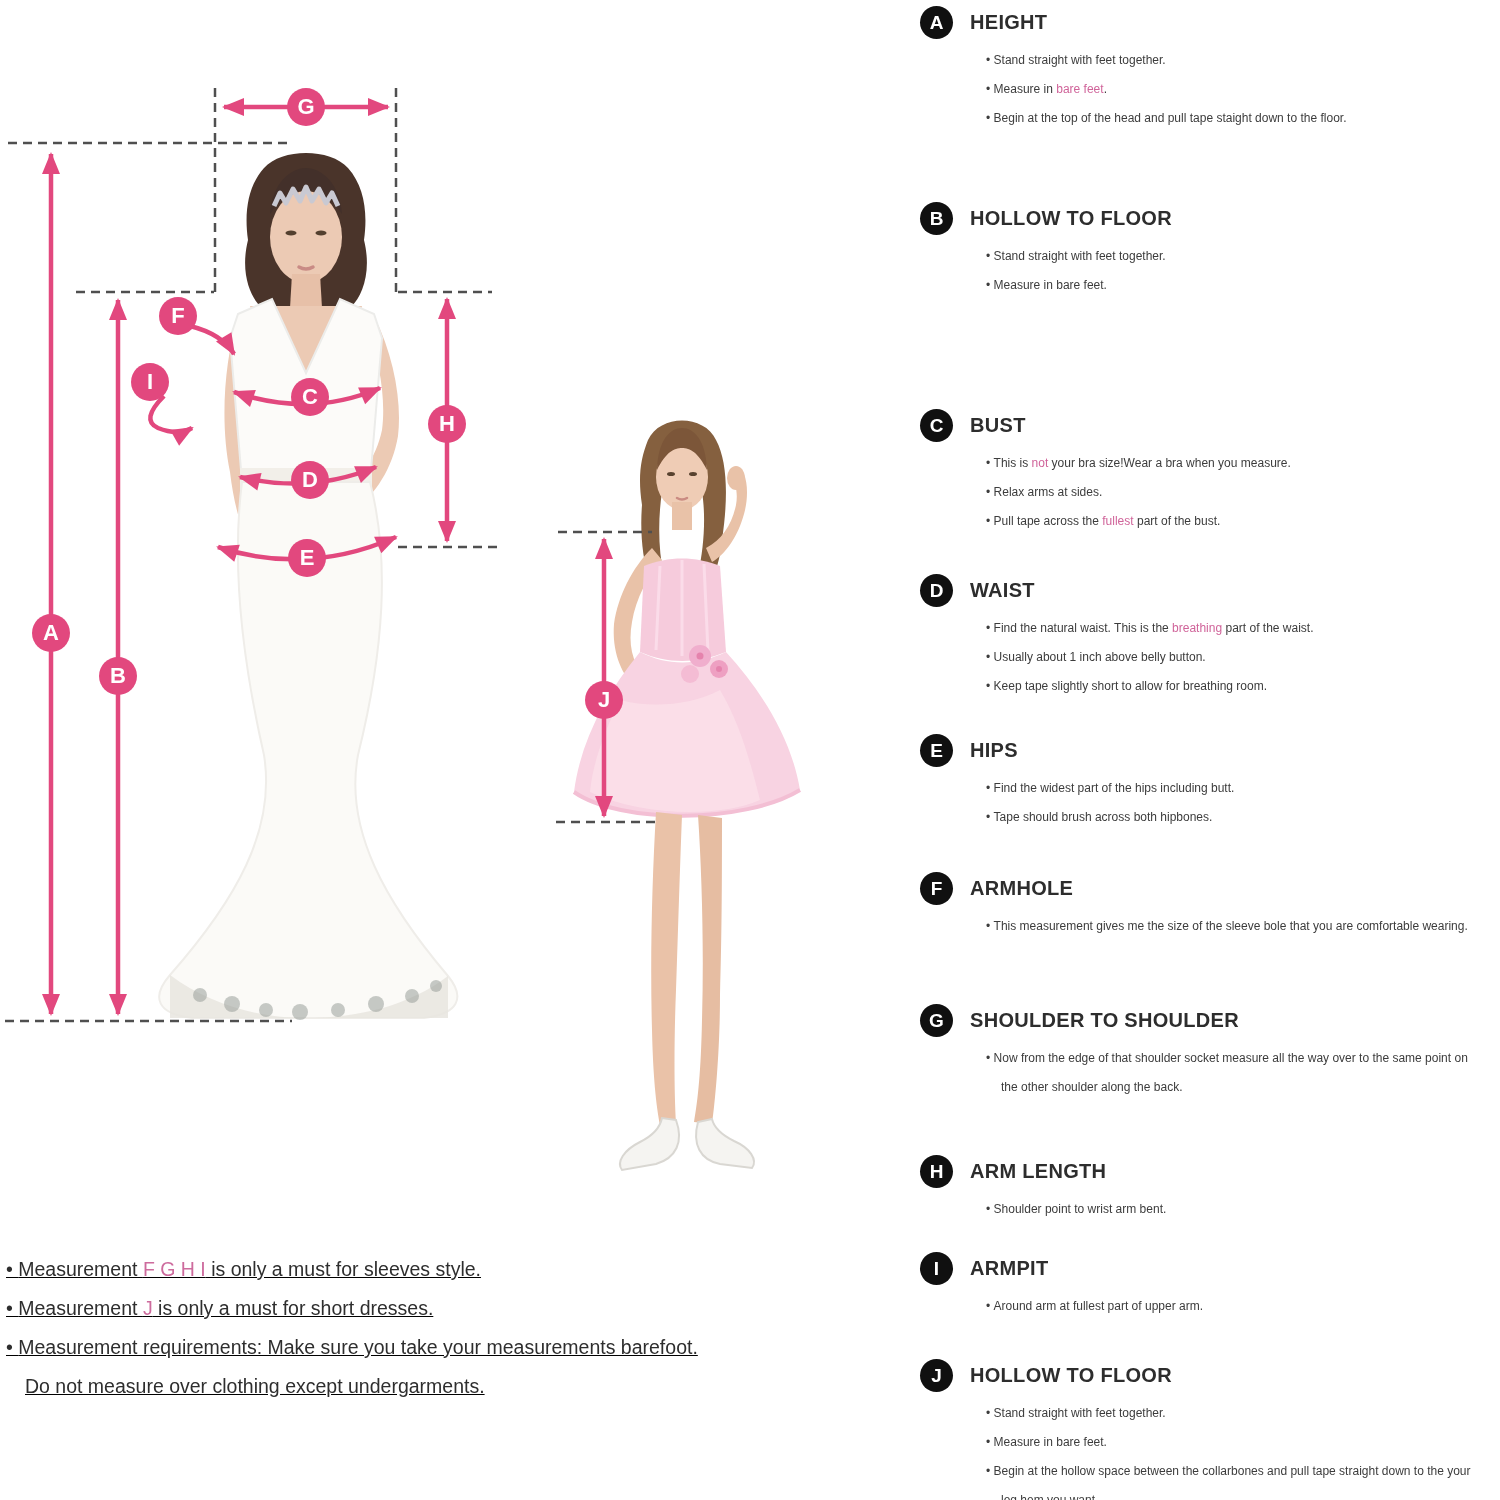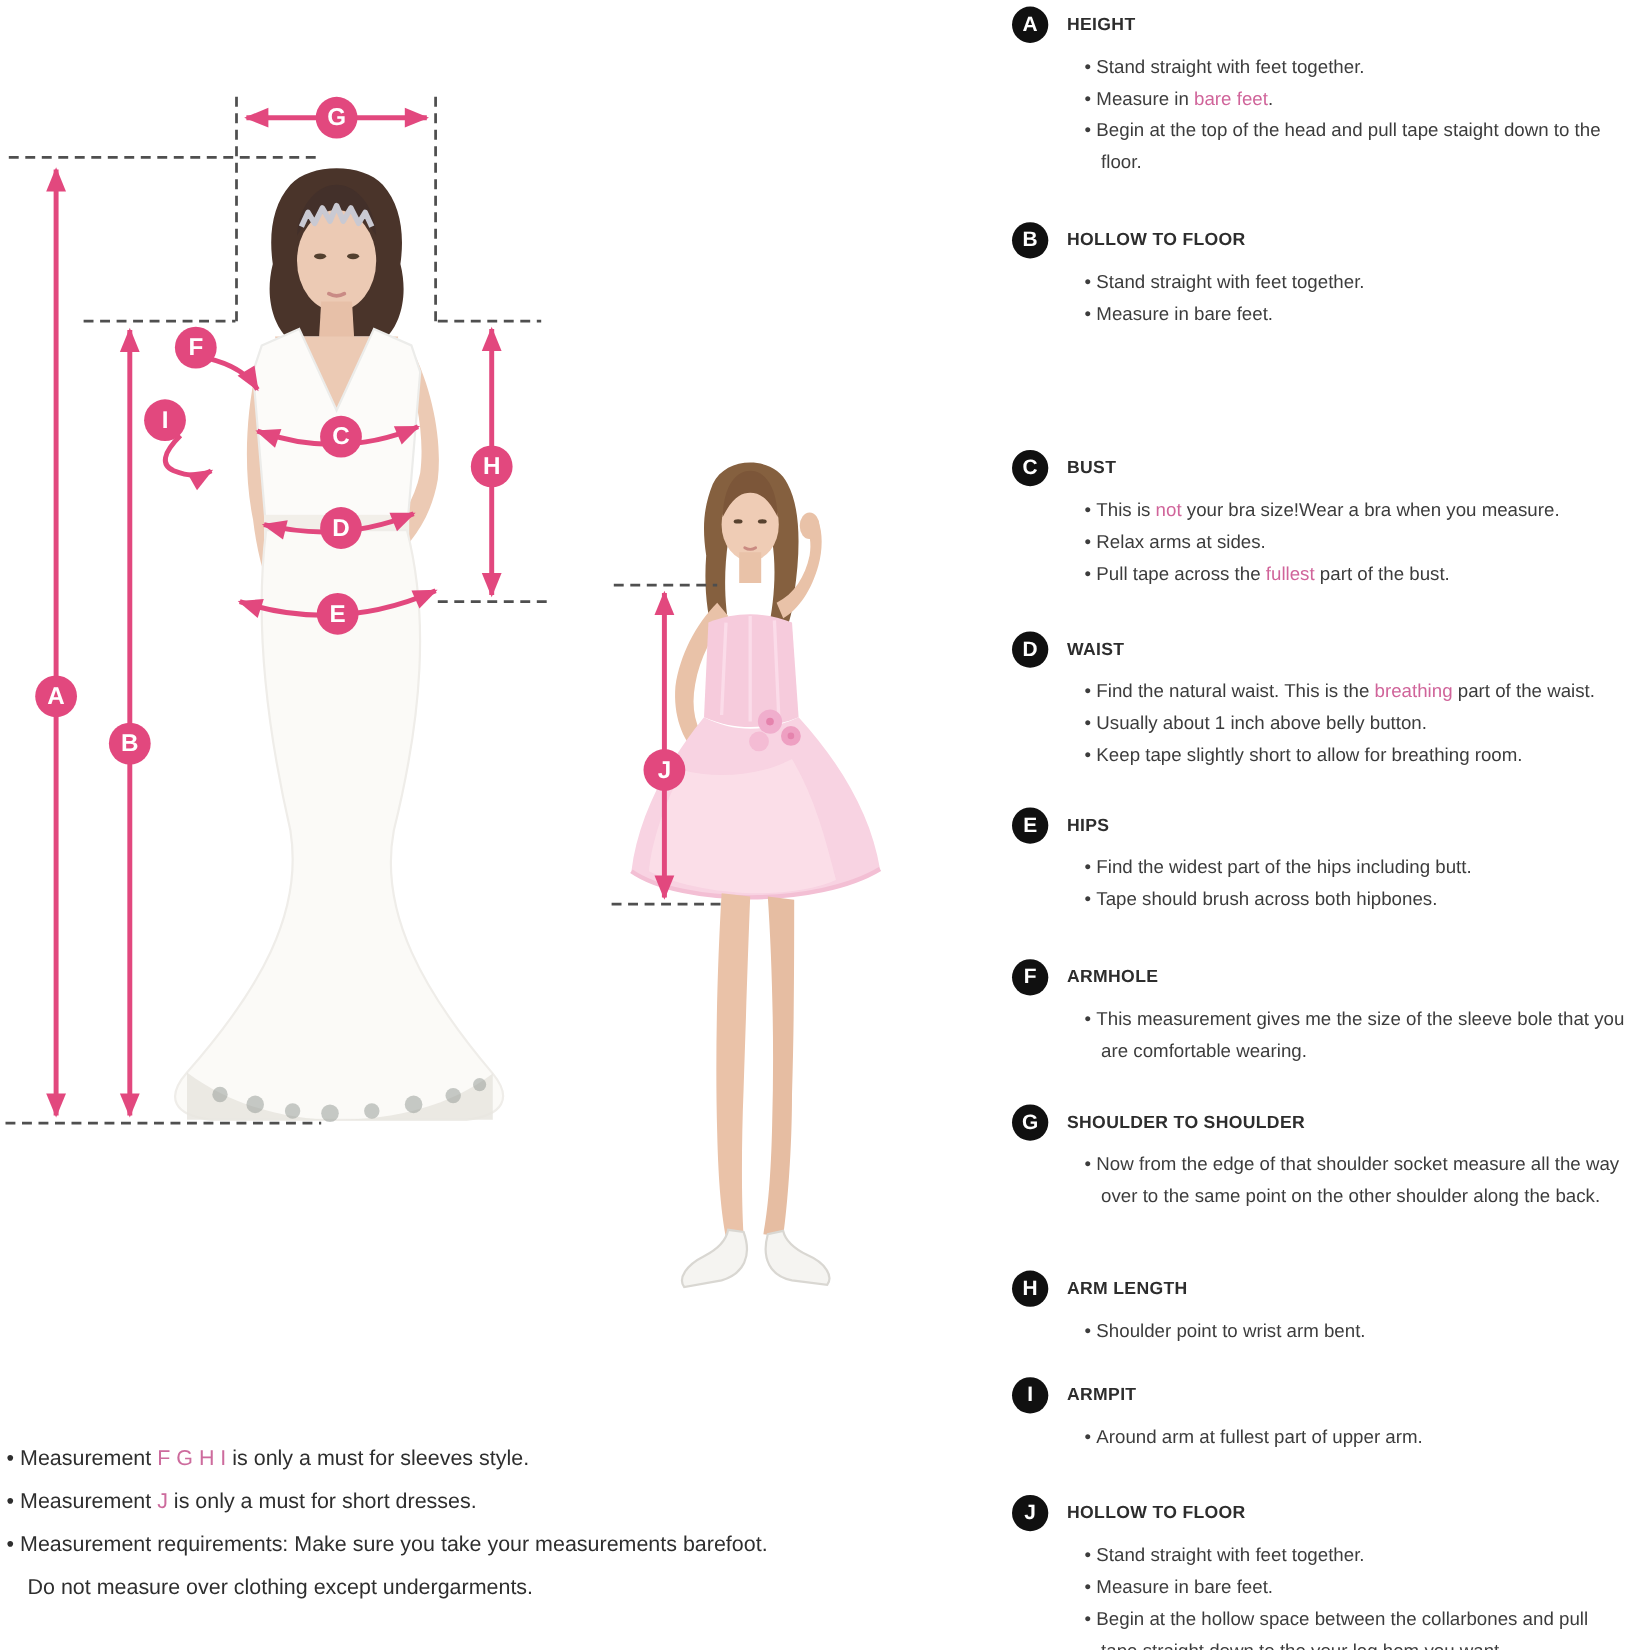--- a/index.html
+++ b/index.html
@@ -10,27 +10,27 @@
   #marker-layer{position:absolute;left:0;top:0;width:900px;height:1260px;}
   .marker{position:absolute;width:38px;height:38px;border-radius:50%;
           background:#e2487e;color:#fff;font-weight:bold;font-size:22px;
           display:flex;align-items:center;justify-content:center;line-height:1;}
   
   #sections{position:absolute;left:920px;top:0;width:575px;height:1500px;}
   .sec{position:absolute;left:0;width:575px;}
   .sec-head{display:flex;align-items:center;gap:17px;}
   .sec-circle{width:33px;height:33px;border-radius:50%;background:#101010;color:#fff;
               font-weight:bold;font-size:19px;display:flex;align-items:center;justify-content:center;flex:0 0 33px;}
-  .sec-title{font-size:16px;font-weight:bold;color:#2d2d2d;letter-spacing:.3px;text-align:center;}
+  .sec-title{font-size:20px;font-weight:bold;color:#2d2d2d;letter-spacing:.3px;text-align:center;}
   .sec-bullets{margin:7px 0 0 66px;width:494px;}
-  .bline{font-size:17px;line-height:29px;color:#3c3c3c;padding-left:15px;text-indent:-15px;}
+  .bline{font-size:12px;line-height:29px;color:#3c3c3c;padding-left:15px;text-indent:-15px;}
   .bline::before{content:"\2022\00a0";color:#3c3c3c;}
   .pk{color:#d0649a;font-weight:normal;}
   
-  #notes{position:absolute;left:6px;top:1311px;width:880px;}
+  #notes{position:absolute;left:6px;top:1254px;width:880px;text-decoration:underline;}
   .note{font-size:19.5px;line-height:30px;color:#2e2e2e;padding-left:19px;text-indent:-19px;margin-bottom:9px;}
   .note::before{content:"\2022\00a0";}
   .note.nob{padding-left:19px;text-indent:0;margin-bottom:12px;}
   .note.nob::before{content:"";}
   .note .pk{font-weight:normal;color:#cd6b9d;}
 </style>
 </head>
 <body>
 
 <div class="canvas">

